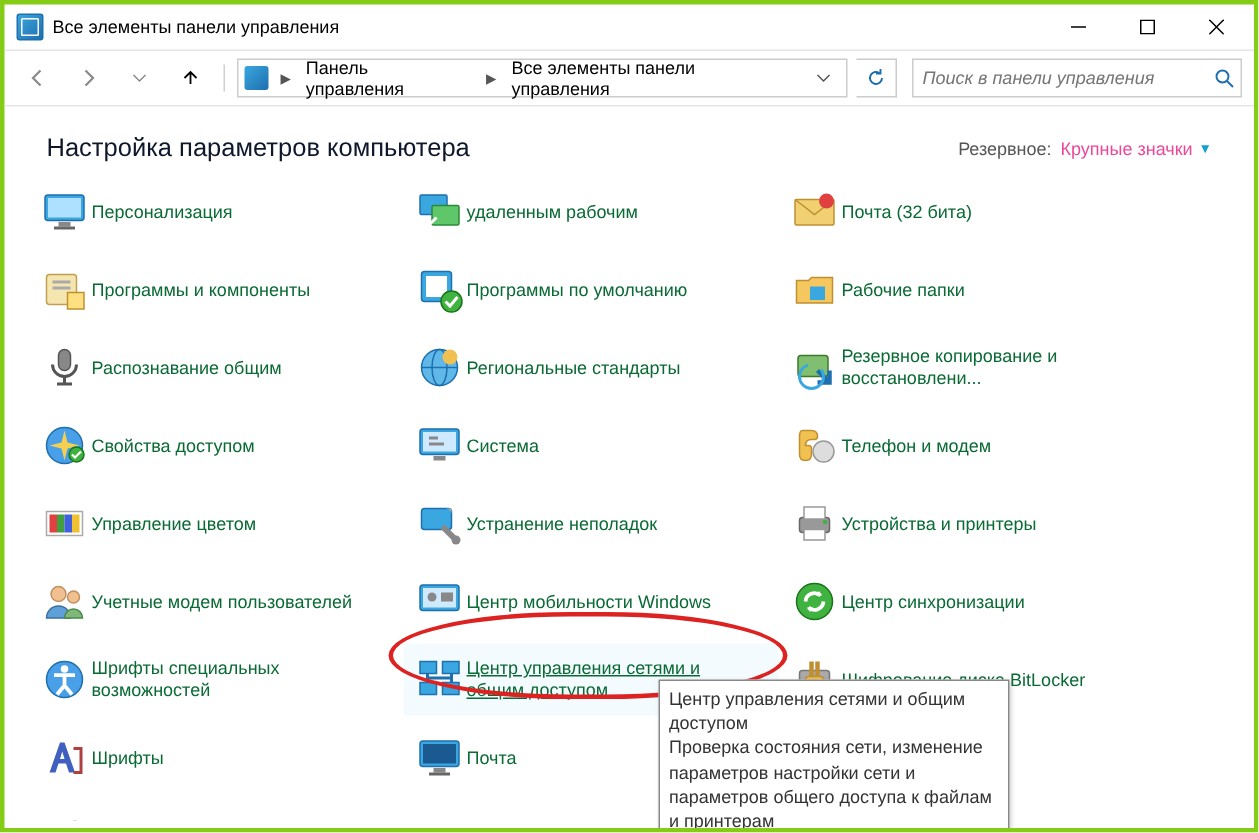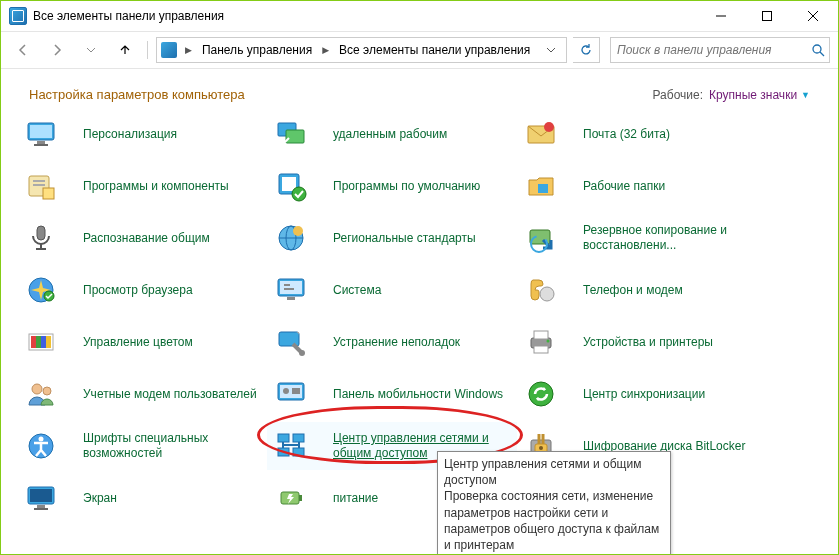--- a/index.html
+++ b/index.html
@@ -1,16 +1,16 @@
 <!DOCTYPE html>
 <html><head>
 <meta charset="utf-8">
 <style>
 html,body{margin:0;padding:0;font-family:"Segoe UI",Arial,sans-serif;font-size:12px;background:#fff;color:#000}
-.window{width:839px;height:555px;border:1px solid #84cc16;box-sizing:border-box;position:relative;overflow:hidden}
+.window{width:839px;height:555px;border:3px solid #84cc16;box-sizing:border-box;position:relative;overflow:hidden}
 .titlebar{height:30px;display:flex;align-items:center;padding:0 2px 0 8px;border-bottom:1px solid #e5e5e5}
 .titlebar .tb-ico{width:16px;height:16px;margin-right:6px;background:linear-gradient(135deg,#3ba7e0 0%,#1e6fae 100%);border:1px solid #1e6fae;border-radius:2px;position:relative}
 .titlebar .tb-ico::after{content:"";position:absolute;inset:2px;border:1px solid #fff;border-radius:1px}
 .titlebar .title{flex:1}
 .win-btns{display:flex}
 .win-btn{width:46px;height:30px;display:flex;align-items:center;justify-content:center}
 .win-btn:last-child{width:46px}
 .navbar{height:36px;display:flex;align-items:center;padding:0 8px;border-bottom:1px solid #e5e5e5;gap:6px}
 .nav-btn{width:28px;height:28px;display:flex;align-items:center;justify-content:center;border-radius:2px;color:#8a8a8a}
 .nav-btn.enabled{color:#000}
@@ -20,27 +20,27 @@
 .bc-seg{padding:0 6px;height:22px;display:flex;align-items:center}
 .bc-chev{color:#555;font-size:9px;padding:0 4px}
 .bc-spacer{flex:1}
 .bc-drop{height:22px;display:flex;align-items:center;padding:0 6px}
 .refresh-btn{width:26px;height:24px;border:1px solid #ccc;border-left:none;display:flex;align-items:center;justify-content:center;color:#1e6fae}
 .search{width:210px;height:24px;border:1px solid #ccc;margin-left:4px;display:flex;align-items:center;padding:0 4px}
 .search input{flex:1;border:none;outline:none;font:inherit;font-style:italic;color:#c2410c;background:transparent}
 .search-ico{color:#1e6fae}
 .content{position:absolute;top:68px;left:0;right:0;bottom:0;overflow:hidden}
 .content-head{display:flex;align-items:center;padding:18px 28px 8px 28px}
-.content-head h1{margin:0;font-size:13px;font-weight:400;color:#a16207;flex:1}
+.content-head h1{margin:0;font-size:17px;font-weight:400;color:#0f172a;flex:1}
 .view-label{color:#555;margin-right:6px}
-.view-link{color:#701a75;margin-right:4px}
+.view-link{color:#ec4899;margin-right:4px}
 .view-chev{color:#15a1d0;font-size:9px}
 .items-wrap{height:430px;overflow:hidden}
 .items{display:flex;flex-wrap:wrap;padding:0 16px}
-.item{width:250px;height:48px;display:flex;align-items:center;gap:26px;padding:0 8px;box-sizing:border-box;margin-bottom:4px}
+.item{width:250px;height:48px;display:flex;align-items:center;gap:2px;padding:0 8px;box-sizing:border-box;margin-bottom:4px}
 .item .ico{width:32px;height:32px;flex-shrink:0}
 .item .lbl{color:#0a6a34;line-height:1.25;max-width:190px}
 .item.hl .lbl{text-decoration:underline}
 .item.hl{background:#f4fbff}
 .ring{position:absolute;border:3px solid #d22;border-radius:50%/55%;pointer-events:none}
 .tooltip{position:absolute;background:#fff;border:1px solid #888;padding:4px 6px;max-width:220px;color:#333;line-height:1.35;box-shadow:1px 1px 3px rgba(0,0,0,.2)}
 svg{display:block}
 </style>
 </head>
 <body>
@@ -117,21 +117,21 @@
             <circle cx="6" cy="6" r="4" fill="none" stroke="currentColor" stroke-width="1.3"></circle>
             <line x1="9" y1="9" x2="13" y2="13" stroke="currentColor" stroke-width="1.3"></line>
           </svg>
         </span>
   </div>
  </div>
 
  <div class="content">
   <div class="content-head">
    <h1>Настройка параметров компьютера</h1>
-   <span class="view-label">Рабочие:</span>
+   <span class="view-label">Резервное:</span>
    <span class="view-link">Крупные значки</span>
    <span class="view-chev">▼</span>
   </div>
   <div class="items-wrap">
    <div class="items" id="items">
           <div class="item">
             <span class="ico">
               <svg width="32" height="32" viewBox="0 0 32 32">
                 <rect x="3" y="5" width="26" height="17" rx="2" fill="#3ba7e0" stroke="#1e6fae"></rect>
                 <rect x="5" y="7" width="22" height="13" fill="#aee1ff"></rect>
@@ -226,21 +226,21 @@
           </div>
           <div class="item">
             <span class="ico">
               <svg width="32" height="32" viewBox="0 0 32 32">
                 <circle cx="16" cy="16" r="12" fill="#4aa0e8" stroke="#1e6fae"></circle>
                 <path d="M16 6 L18 14 L26 16 L18 18 L16 26 L14 18 L6 16 L14 14 Z" fill="#f5d050"></path>
                 <circle cx="24" cy="22" r="5" fill="#3fb23f" stroke="#1a751a"></circle>
                 <path d="M21 22 L23 24 L27 20" stroke="#fff" stroke-width="1.5" fill="none"></path>
               </svg>
             </span>
-            <span class="lbl">Просмотр браузера</span>
+            <span class="lbl">Свойства доступом</span>
           </div>
           <div class="item">
             <span class="ico">
               <svg width="32" height="32" viewBox="0 0 32 32">
                 <rect x="3" y="5" width="26" height="17" rx="2" fill="#3ba7e0" stroke="#1e6fae"></rect>
                 <rect x="5" y="7" width="22" height="13" fill="#cfe9ff"></rect>
                 <rect x="9" y="10" width="6" height="2" fill="#888"></rect>
                 <rect x="9" y="14" width="10" height="2" fill="#888"></rect>
                 <rect x="12" y="23" width="8" height="3" fill="#888"></rect>
               </svg>
@@ -303,21 +303,21 @@
           </div>
           <div class="item">
             <span class="ico">
               <svg width="32" height="32" viewBox="0 0 32 32">
                 <rect x="3" y="5" width="26" height="17" rx="2" fill="#3ba7e0" stroke="#1e6fae"></rect>
                 <rect x="5" y="7" width="22" height="13" fill="#cfe9ff"></rect>
                 <circle cx="11" cy="13" r="3" fill="#888"></circle>
                 <rect x="17" y="10" width="8" height="6" fill="#888"></rect>
               </svg>
             </span>
-            <span class="lbl">Панель мобильности Windows</span>
+            <span class="lbl">Центр мобильности Windows</span>
           </div>
           <div class="item">
             <span class="ico">
               <svg width="32" height="32" viewBox="0 0 32 32">
                 <circle cx="16" cy="16" r="12" fill="#3fb23f" stroke="#1a751a"></circle>
                 <path d="M10 16 a6 6 0 0 1 10-4 M22 16 a6 6 0 0 1-10 4" fill="none" stroke="#fff" stroke-width="2.5"></path>
                 <path d="M19 9 L21 12 L17 12 Z M13 23 L11 20 L15 20 Z" fill="#fff"></path>
               </svg>
             </span>
             <span class="lbl">Центр синхронизации</span>
@@ -353,27 +353,36 @@
                 <path d="M14 4 L14 16 L18 16 L18 4" stroke="#c09030" stroke-width="3" fill="none"></path>
                 <rect x="10" y="14" width="12" height="10" rx="2" fill="#f0c050" stroke="#c09030"></rect>
                 <circle cx="16" cy="18" r="2" fill="#7a5a20"></circle>
               </svg>
             </span>
             <span class="lbl">Шифрование диска BitLocker</span>
           </div>
           <div class="item">
             <span class="ico">
               <svg width="32" height="32" viewBox="0 0 32 32">
+                <path d="M6 26 L13 6 L16 6 L23 26 L19 26 L17 20 L12 20 L10 26 Z M13 17 L16 17 L14.5 12 Z" fill="#4060c0"></path>
+                <path d="M22 10 L27 10 L27 26 L22 26" stroke="#b04040" stroke-width="2" fill="none"></path>
+              </svg>
+            </span>
+            <span class="lbl">Шрифты</span>
+          </div>
+          <div class="item">
+            <span class="ico">
+              <svg width="32" height="32" viewBox="0 0 32 32">
                 <rect x="3" y="5" width="26" height="17" rx="2" fill="#3ba7e0" stroke="#1e6fae"></rect>
                 <rect x="5" y="7" width="22" height="13" fill="#1a5a90"></rect>
                 <rect x="12" y="23" width="8" height="3" fill="#888"></rect>
                 <rect x="9" y="26" width="14" height="2" fill="#666"></rect>
               </svg>
             </span>
-            <span class="lbl">Экран</span>
+            <span class="lbl">Почта</span>
           </div>
           <div class="item">
             <span class="ico">
               <svg width="32" height="32" viewBox="0 0 32 32">
                 <rect x="6" y="10" width="18" height="12" rx="2" fill="#8fc96f" stroke="#4a8a3a"></rect>
                 <rect x="24" y="13" width="3" height="6" fill="#4a8a3a"></rect>
                 <path d="M14 12 L12 17 L15 17 L13 22 L19 15 L16 15 L18 12 Z" fill="#fff"></path>
               </svg>
             </span>
             <span class="lbl">питание</span>

